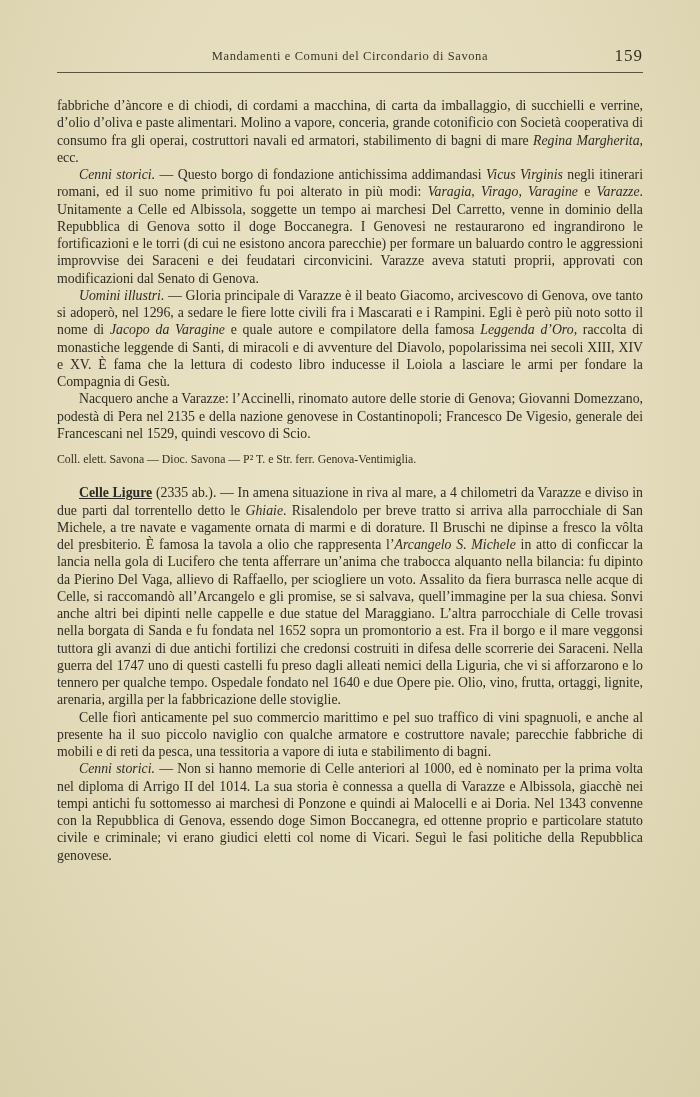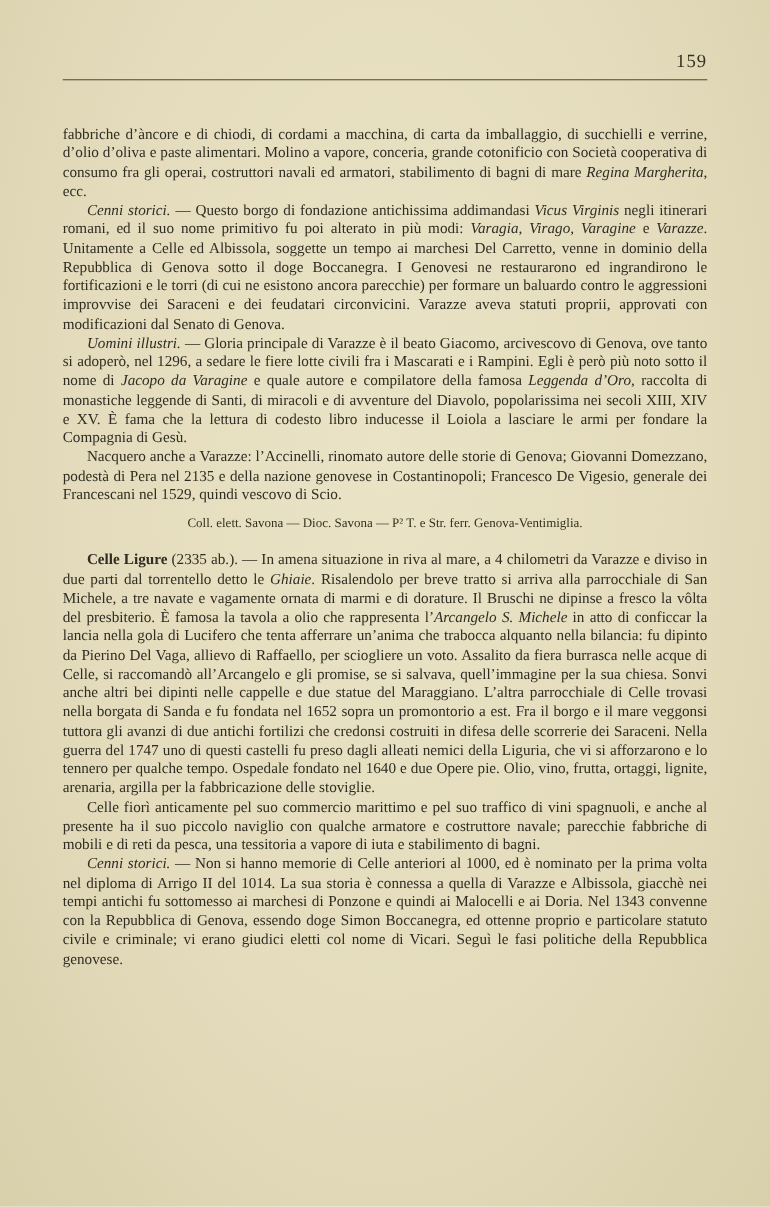--- a/index.html
+++ b/index.html
@@ -36,46 +36,46 @@
     font-size: 17px;
     letter-spacing: 1px;
     color: #34301f;
   }
   .header-rule {
     border: none;
     border-top: 1.2px solid #5a5340;
     margin: 6px 0 0 0;
   }
   .body-text {
-    margin-top: 40px;
+    margin-top: 24px;
     font-size: 13.8px;
     line-height: 17.25px;
     text-align: justify;
   }
   p.para {
     margin: 0;
     text-align: justify;
   }
   p.para.indent { text-indent: 22px; }
   p.para.continued { text-indent: 0; }
   p.para.note {
-    text-align: center;
     text-indent: 0;
     font-size: 11.8px;
     margin: 9px 0 16px 0;
     color: #35311f;
   }
   .italic { font-style: italic; }
-  .bold { font-weight: bold; }
+  .bold { font-weight: bold; text-decoration: underline; }
 </style>
 </head>
 <body>
 
 <div class="page">
   <div class="header">
+    <span class="running-title">Mandamenti e Comuni del Circondario di Savona</span>
     <span class="page-number">159</span>
   </div>
   <hr class="header-rule">
   <div class="body-text">
       <p class="para continued"><span>fabbriche d’àncore e di chiodi, di cordami a macchina, di carta da imballaggio, di succhielli e verrine, d’olio d’oliva e paste alimentari. Molino a vapore, conceria, grande cotonificio con Società cooperativa di consumo fra gli operai, costruttori navali ed armatori, stabilimento di bagni di mare </span><span class="italic">Regina Margherita</span><span>, ecc.</span></p>
       <p class="para indent"><span class="italic">Cenni storici.</span><span> — Questo borgo di fondazione antichissima addimandasi </span><span class="italic">Vicus Virginis</span><span> negli itinerari romani, ed il suo nome primitivo fu poi alterato in più modi: </span><span class="italic">Varagia, Virago, Varagine</span><span> e </span><span class="italic">Varazze</span><span>. Unitamente a Celle ed Albissola, soggette un tempo ai marchesi Del Carretto, venne in dominio della Repubblica di Genova sotto il doge Boccanegra. I Genovesi ne restaurarono ed ingrandirono le fortificazioni e le torri (di cui ne esistono ancora parecchie) per formare un baluardo contro le aggressioni improvvise dei Saraceni e dei feudatari circonvicini. Varazze aveva statuti proprii, approvati con modificazioni dal Senato di Genova.</span></p>
       <p class="para indent"><span class="italic">Uomini illustri.</span><span> — Gloria principale di Varazze è il beato Giacomo, arcivescovo di Genova, ove tanto si adoperò, nel 1296, a sedare le fiere lotte civili fra i Mascarati e i Rampini. Egli è però più noto sotto il nome di </span><span class="italic">Jacopo da Varagine</span><span> e quale autore e compilatore della famosa </span><span class="italic">Leggenda d’Oro</span><span>, raccolta di monastiche leggende di Santi, di miracoli e di avventure del Diavolo, popolarissima nei secoli XIII, XIV e XV. È fama che la lettura di codesto libro inducesse il Loiola a lasciare le armi per fondare la Compagnia di Gesù.</span></p>
       <p class="para indent"><span>Nacquero anche a Varazze: l’Accinelli, rinomato autore delle storie di Genova; Giovanni Domezzano, podestà di Pera nel 2135 e della nazione genovese in Costantinopoli; Francesco De Vigesio, generale dei Francescani nel 1529, quindi vescovo di Scio.</span></p>
       <p class="para note"><span>Coll. elett. Savona — Dioc. Savona — P² T. e Str. ferr. Genova-Ventimiglia.</span></p>
       <p class="para indent"><span class="bold">Celle Ligure</span><span> (2335 ab.). — In amena situazione in riva al mare, a 4 chilometri da Varazze e diviso in due parti dal torrentello detto le </span><span class="italic">Ghiaie</span><span>. Risalendolo per breve tratto si arriva alla parrocchiale di San Michele, a tre navate e vagamente ornata di marmi e di dorature. Il Bruschi ne dipinse a fresco la vôlta del presbiterio. È famosa la tavola a olio che rappresenta l’</span><span class="italic">Arcangelo S. Michele</span><span> in atto di conficcar la lancia nella gola di Lucifero che tenta afferrare un’anima che trabocca alquanto nella bilancia: fu dipinto da Pierino Del Vaga, allievo di Raffaello, per sciogliere un voto. Assalito da fiera burrasca nelle acque di Celle, si raccomandò all’Arcangelo e gli promise, se si salvava, quell’immagine per la sua chiesa. Sonvi anche altri bei dipinti nelle cappelle e due statue del Maraggiano. L’altra parrocchiale di Celle trovasi nella borgata di Sanda e fu fondata nel 1652 sopra un promontorio a est. Fra il borgo e il mare veggonsi tuttora gli avanzi di due antichi fortilizi che credonsi costruiti in difesa delle scorrerie dei Saraceni. Nella guerra del 1747 uno di questi castelli fu preso dagli alleati nemici della Liguria, che vi si afforzarono e lo tennero per qualche tempo. Ospedale fondato nel 1640 e due Opere pie. Olio, vino, frutta, ortaggi, lignite, arenaria, argilla per la fabbricazione delle stoviglie.</span></p>

